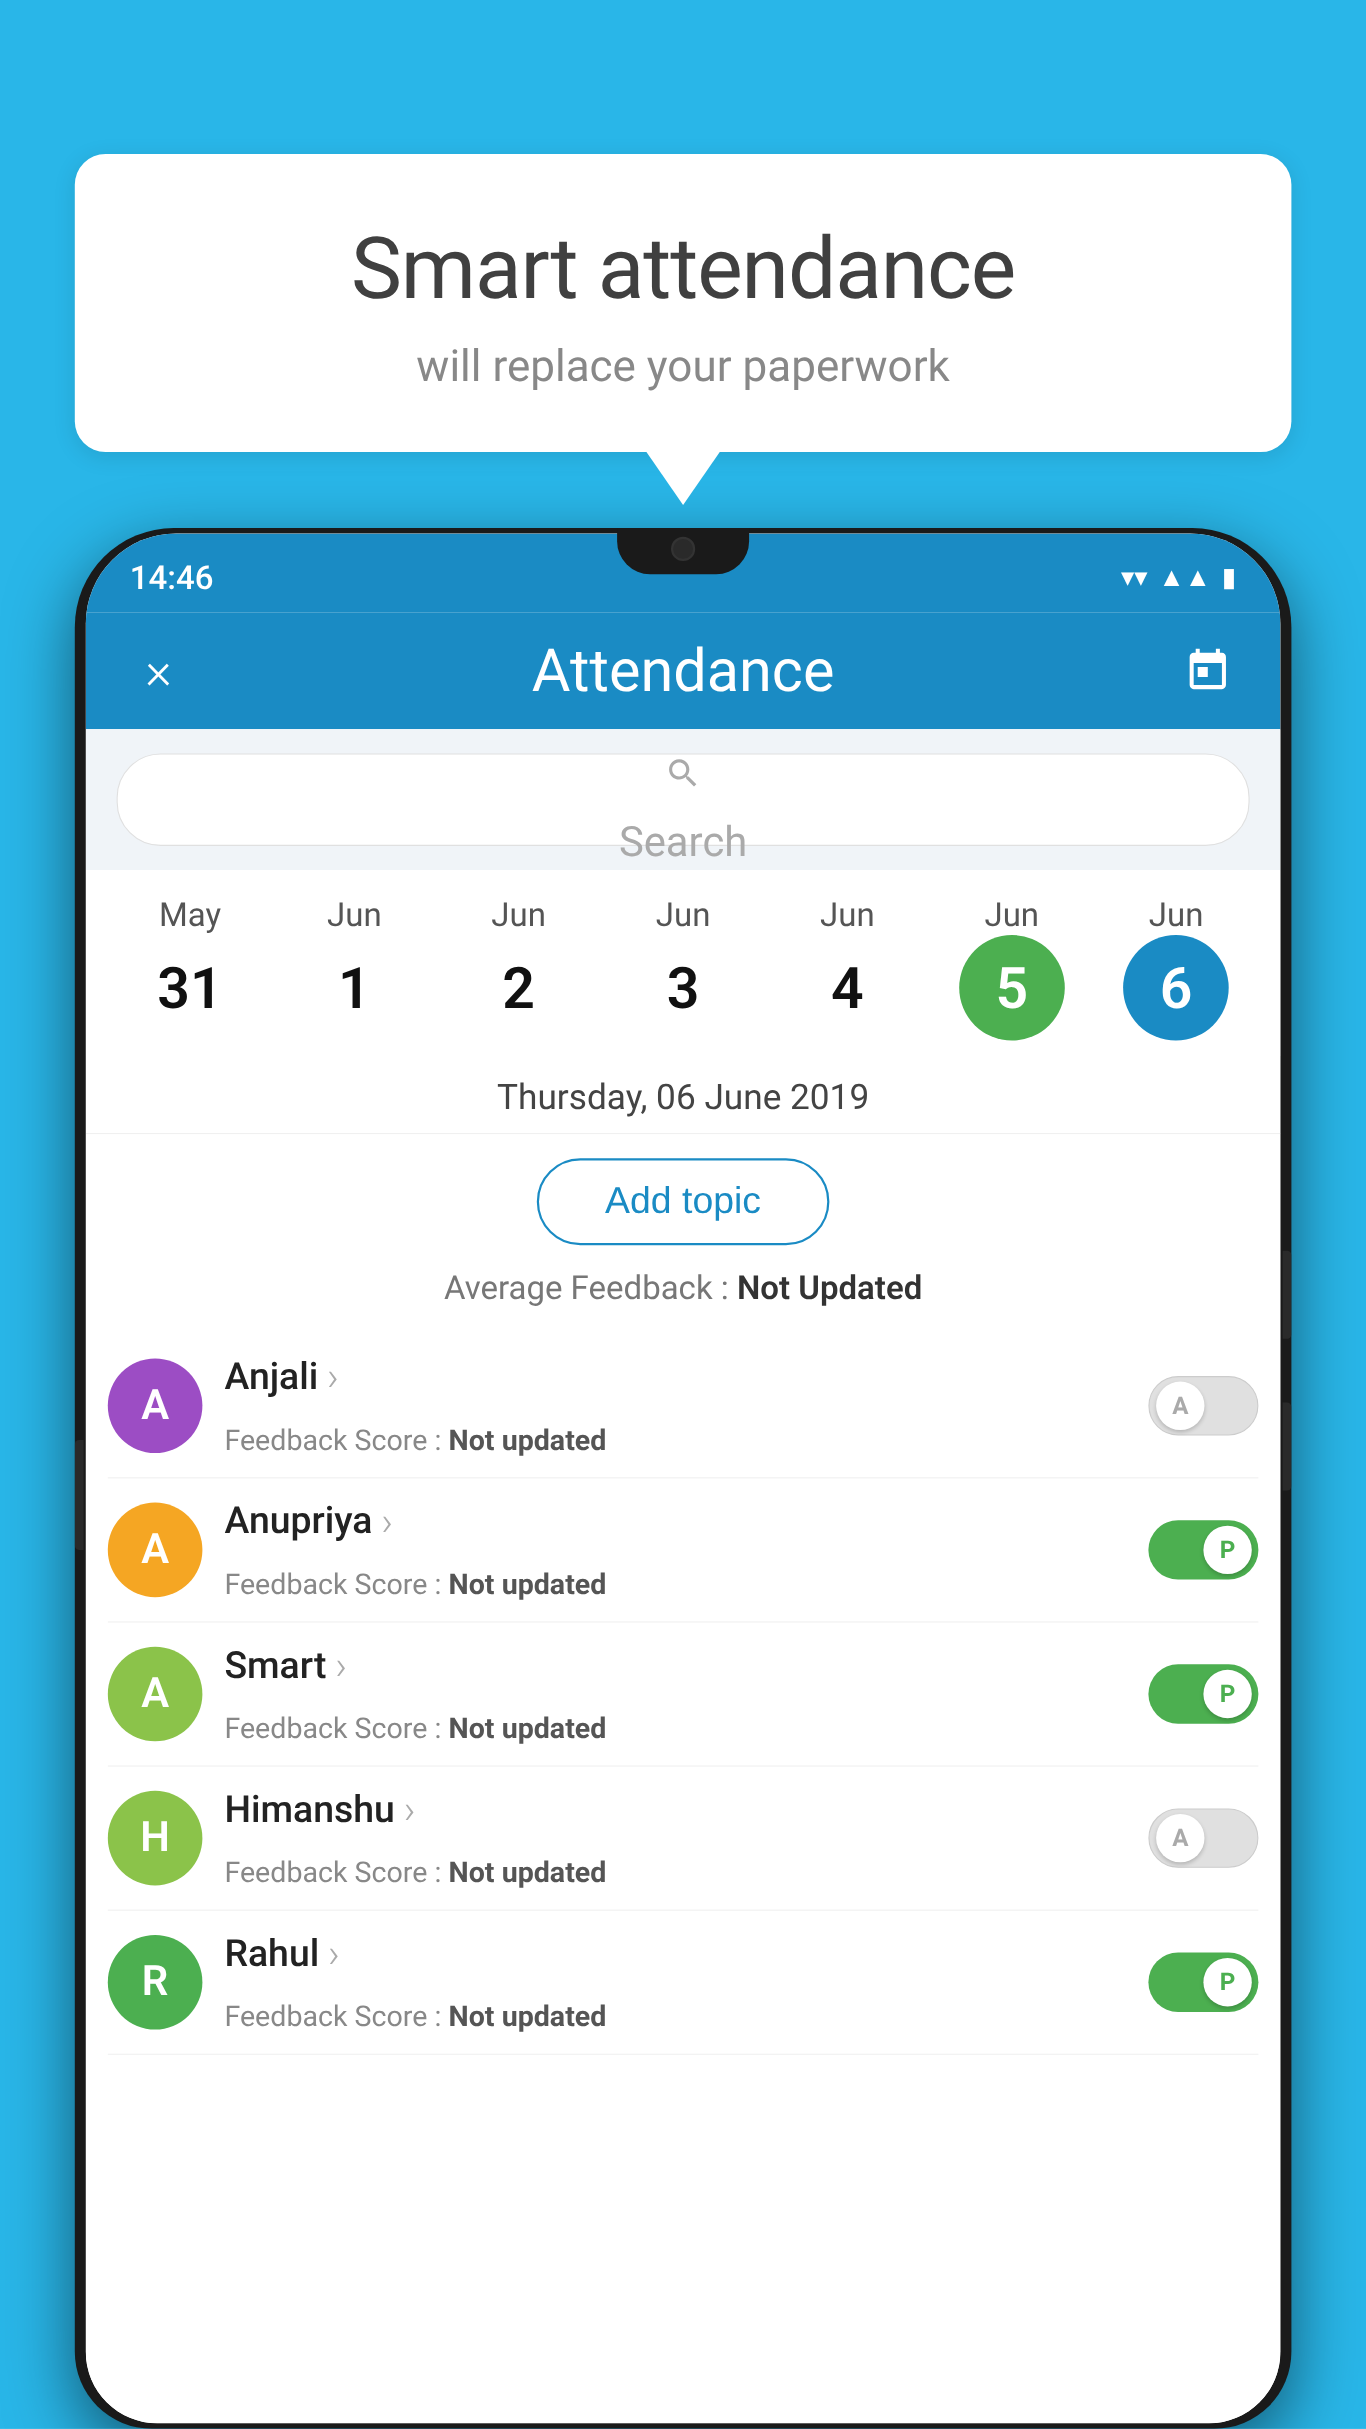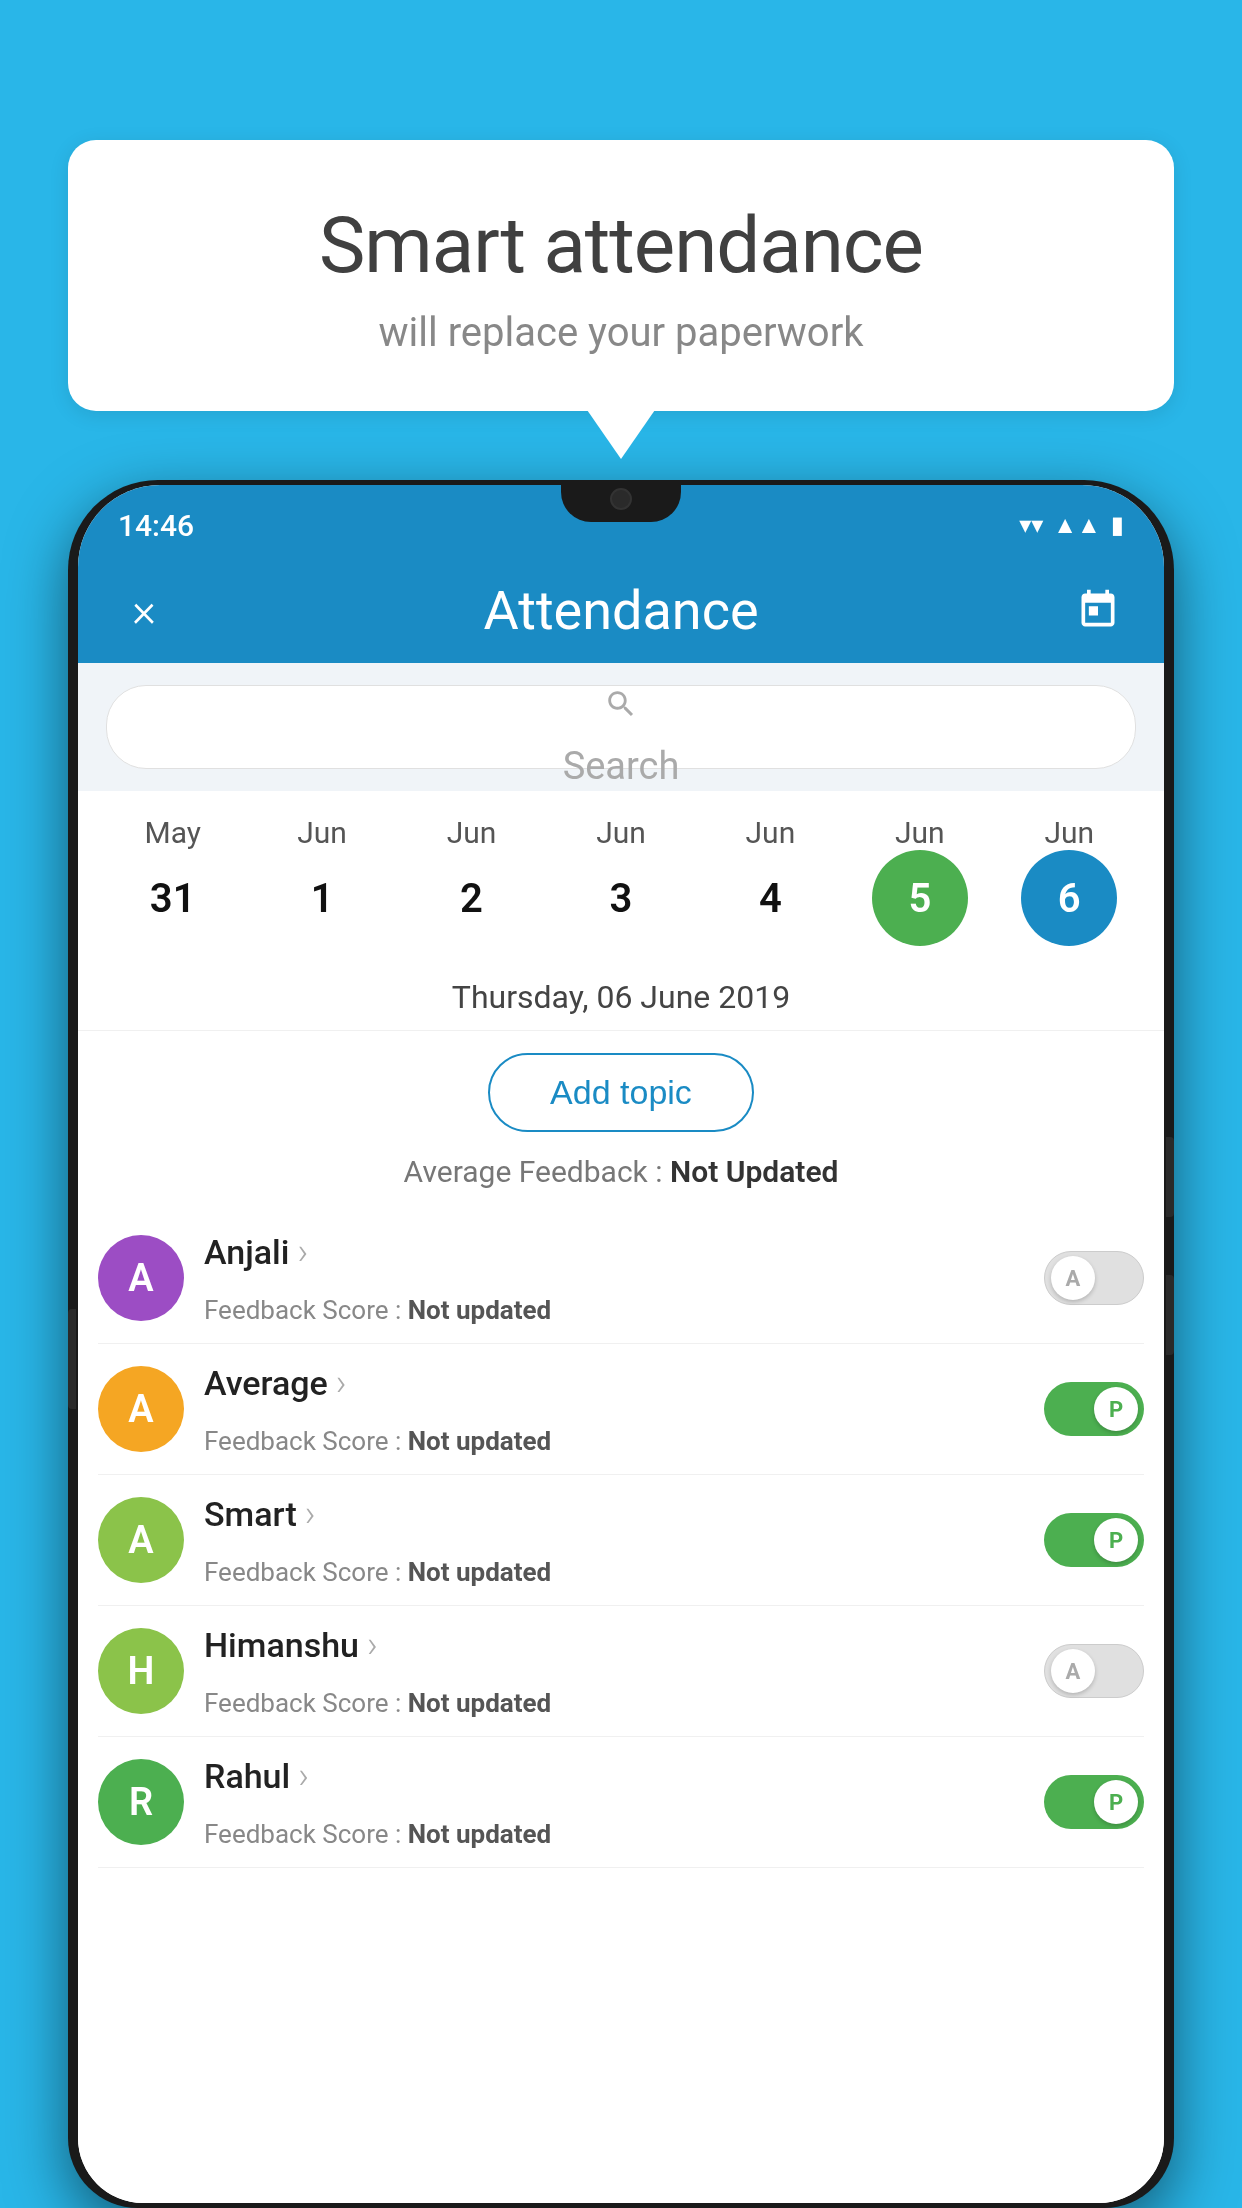--- a/index.html
+++ b/index.html
@@ -208,21 +208,21 @@
       flex-direction: column;
       align-items: center;
       min-width: 110px;
     }
     .date-month {
       font-size: 30px;
       color: #555;
       font-weight: 400;
     }
     .date-num {
-      font-size: 40px;
+      font-size: 52px;
       font-weight: 600;
       color: #111;
       width: 96px;
       height: 96px;
       display: flex;
       align-items: center;
       justify-content: center;
       border-radius: 50%;
     }
     .date-num.today {
@@ -499,21 +499,21 @@
               </div>
               <div class="toggle-container">
                 <div class="toggle off">
                   <div class="toggle-knob">A</div>
                 </div>
               </div>
             </div>
             <div class="student-item">
               <div class="student-avatar" style="background: rgb(245, 166, 35);">A</div>
               <div class="student-info">
-                <div class="student-name">Average</div>
+                <div class="student-name">Anupriya</div>
                 <div class="student-feedback">Feedback Score : <strong>Not updated</strong></div>
               </div>
               <div class="toggle-container">
                 <div class="toggle on">
                   <div class="toggle-knob">P</div>
                 </div>
               </div>
             </div>
             <div class="student-item">
               <div class="student-avatar" style="background: rgb(139, 195, 74);">A</div>

